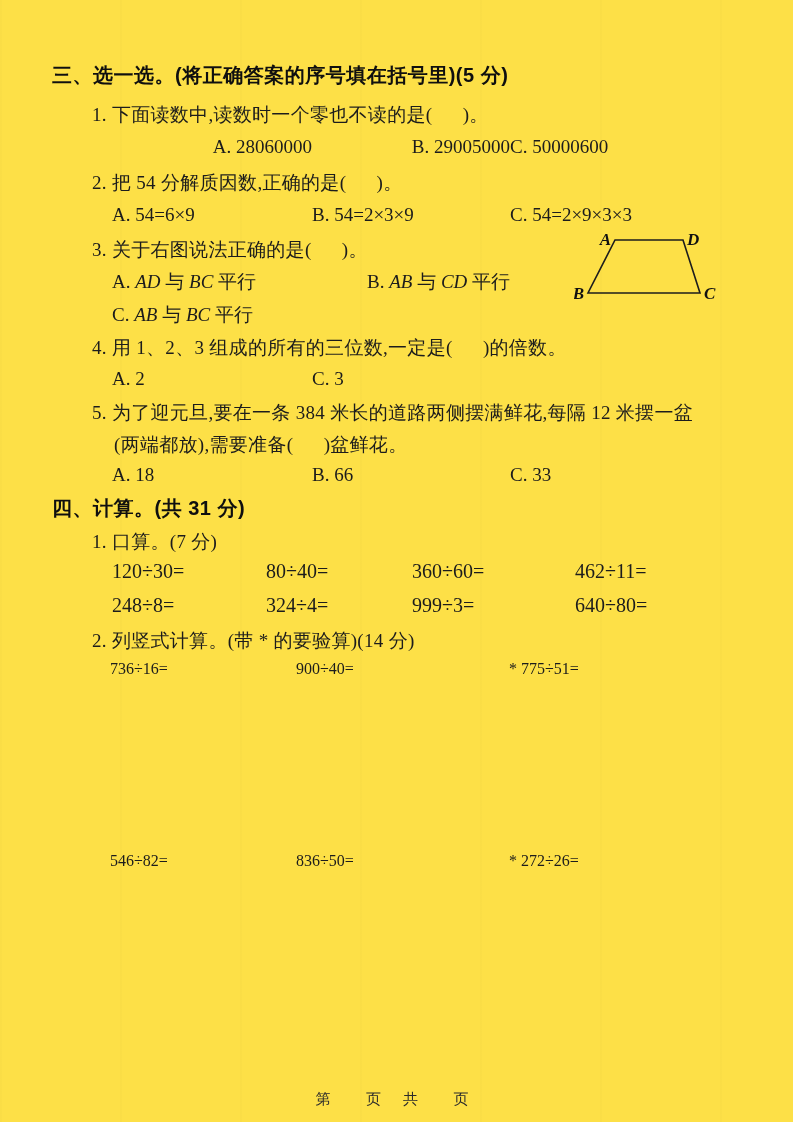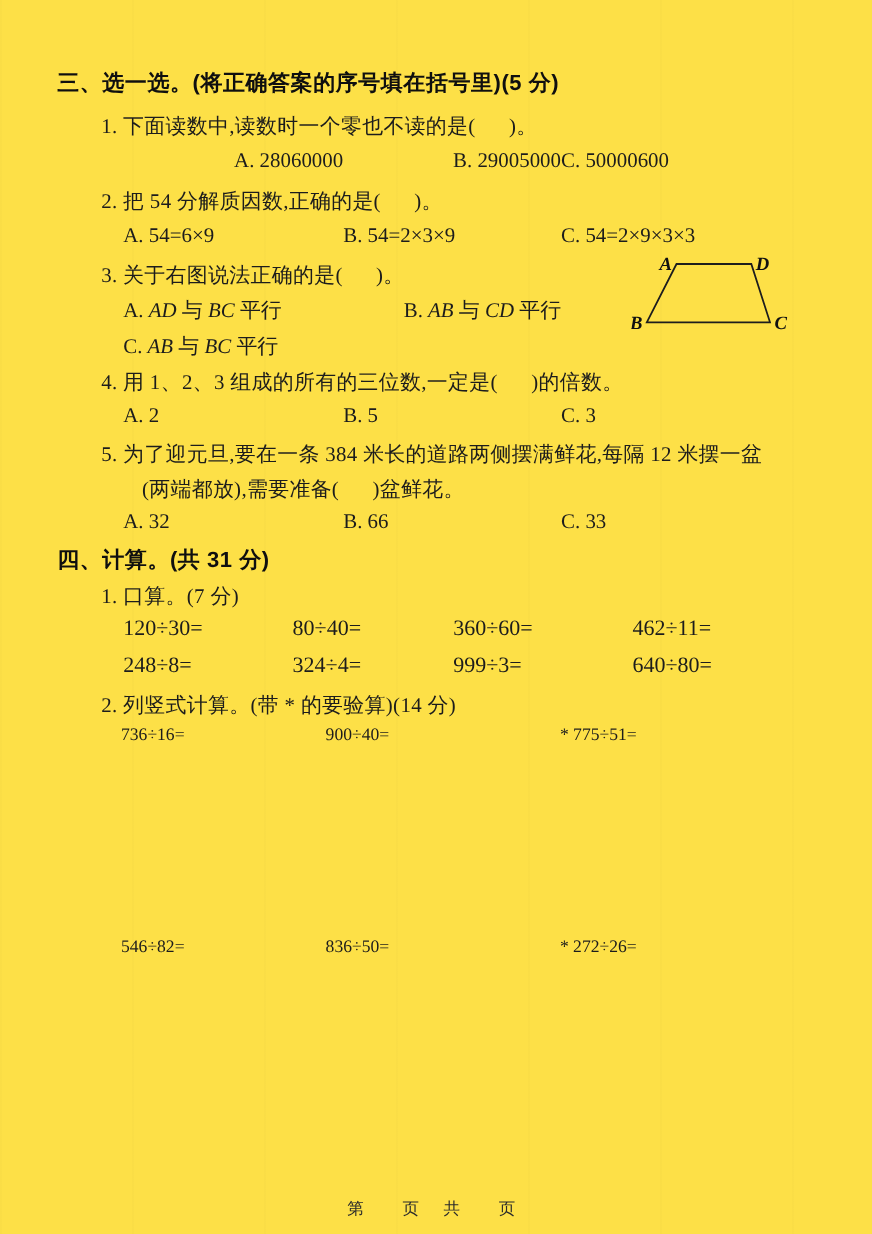--- a/index.html
+++ b/index.html
@@ -91,28 +91,27 @@
     <polygon points="41,16 109,16 126,69 14,69"></polygon>
     <text x="37" y="21" text-anchor="end">A</text>
     <text x="113" y="21" text-anchor="start">D</text>
     <text x="10" y="75" text-anchor="end">B</text>
     <text x="130" y="75" text-anchor="start">C</text>
   </svg>
 
   <div class="abs qline" style="left:92px; top:335px;">4. 用 1、2、3 组成的所有的三位数,一定是(      )的倍数。</div>
   <div class="abs opts" style="left:112px; top:368px;">
     <span class="opt w200">A. 2</span>
-    <span class="opt w198">B. 5</span>
     <span class="opt">C. 3</span>
   </div>
 
   <div class="abs qline" style="left:92px; top:400px;">5. 为了迎元旦,要在一条 384 米长的道路两侧摆满鲜花,每隔 12 米摆一盆</div>
-  <div class="abs qline" style="left:129px; top:432px;text-align:center;">(两端都放),需要准备(      )盆鲜花。</div>
+  <div class="abs qline" style="left:114px; top:432px;text-align:center;">(两端都放),需要准备(      )盆鲜花。</div>
   <div class="abs opts" style="left:112px; top:464px;">
-    <span class="opt w200">A. 32</span>
+    <span class="opt w200">A. 18</span>
     <span class="opt w198">B. 66</span>
     <span class="opt">C. 33</span>
   </div>
 
   <div class="abs sec-title" style="left:52px; top:495px;">四、计算。(共 31 分)</div>
 
   <div class="abs qline" style="left:92px; top:529px;">1. 口算。(7 分)</div>
   <div class="abs oral" style="left:112px; top:560px;">
     <span class="oc1">120÷30=</span>
     <span class="oc2">80÷40=</span>

